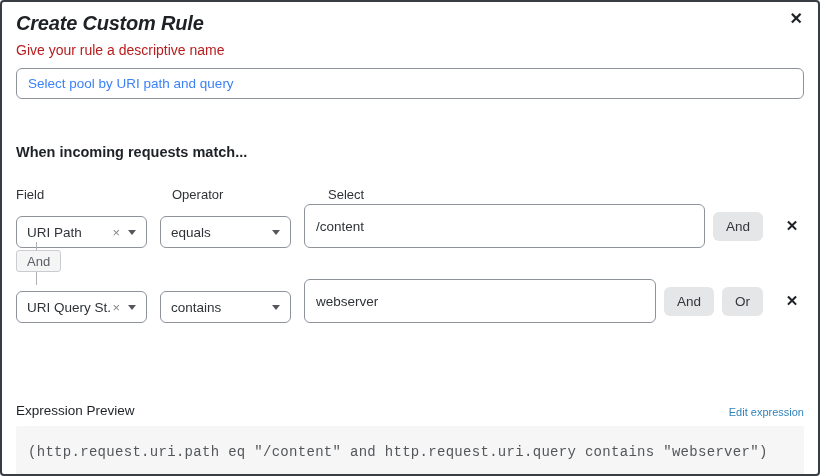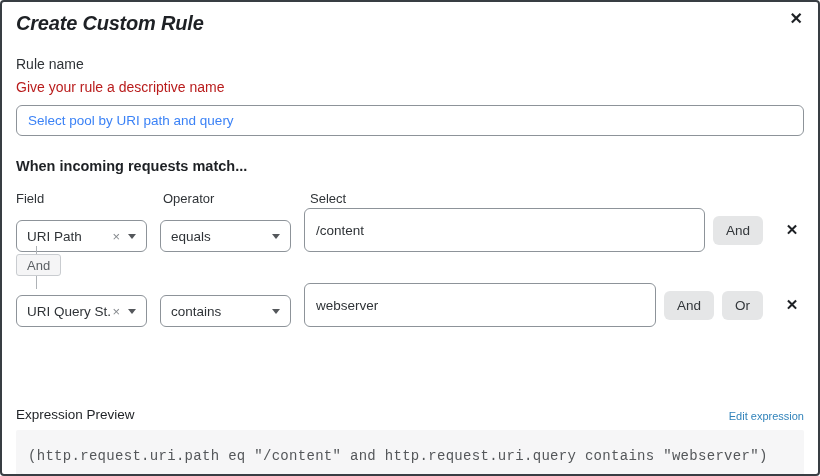--- a/index.html
+++ b/index.html
@@ -57,30 +57,30 @@
     border-radius: 6px;
     padding: 0 11px;
     font-family: "Liberation Sans", sans-serif;
     font-size: 13.5px;
     color: #3b82f6;
     background: #fff;
     outline: none;
   }
 
   .match-heading {
-    margin-top: 22px;
+    margin-top: 45px;
     font-size: 14.5px;
     font-weight: 700;
     color: #1e2125;
   }
 
   .col-labels {
     display: flex;
-    gap: 16px;
-    margin-top: 17px;
+    gap: 25px;
+    margin-top: 27px;
     font-size: 13px;
     color: #2f3337;
   }
   .col-labels .c1, .col-labels .c2 { width: 131px; }
   .col-labels .c3 { flex: 1; }
 
   .match-row {
     display: flex;
     align-items: center;
     gap: 13px;
@@ -223,21 +223,20 @@
   }
 </style>
 </head>
 <body>
 
 <div class="dialog">
 
   <h1 class="dialog-title">Create Custom Rule</h1>
   <span class="close-btn">✕</span>
 
-  <div class="section-label">Rule name</div>
   <div class="helper-text">Give your rule a descriptive name</div>
   <input class="text-input" type="text" value="Select pool by URI path and query" style="">
 
   <div class="match-heading">When incoming requests match...</div>
 
   <div class="col-labels">
     <div class="c1">Field</div>
     <div class="c2">Operator</div>
     <div class="c3">Select</div>
   </div>

